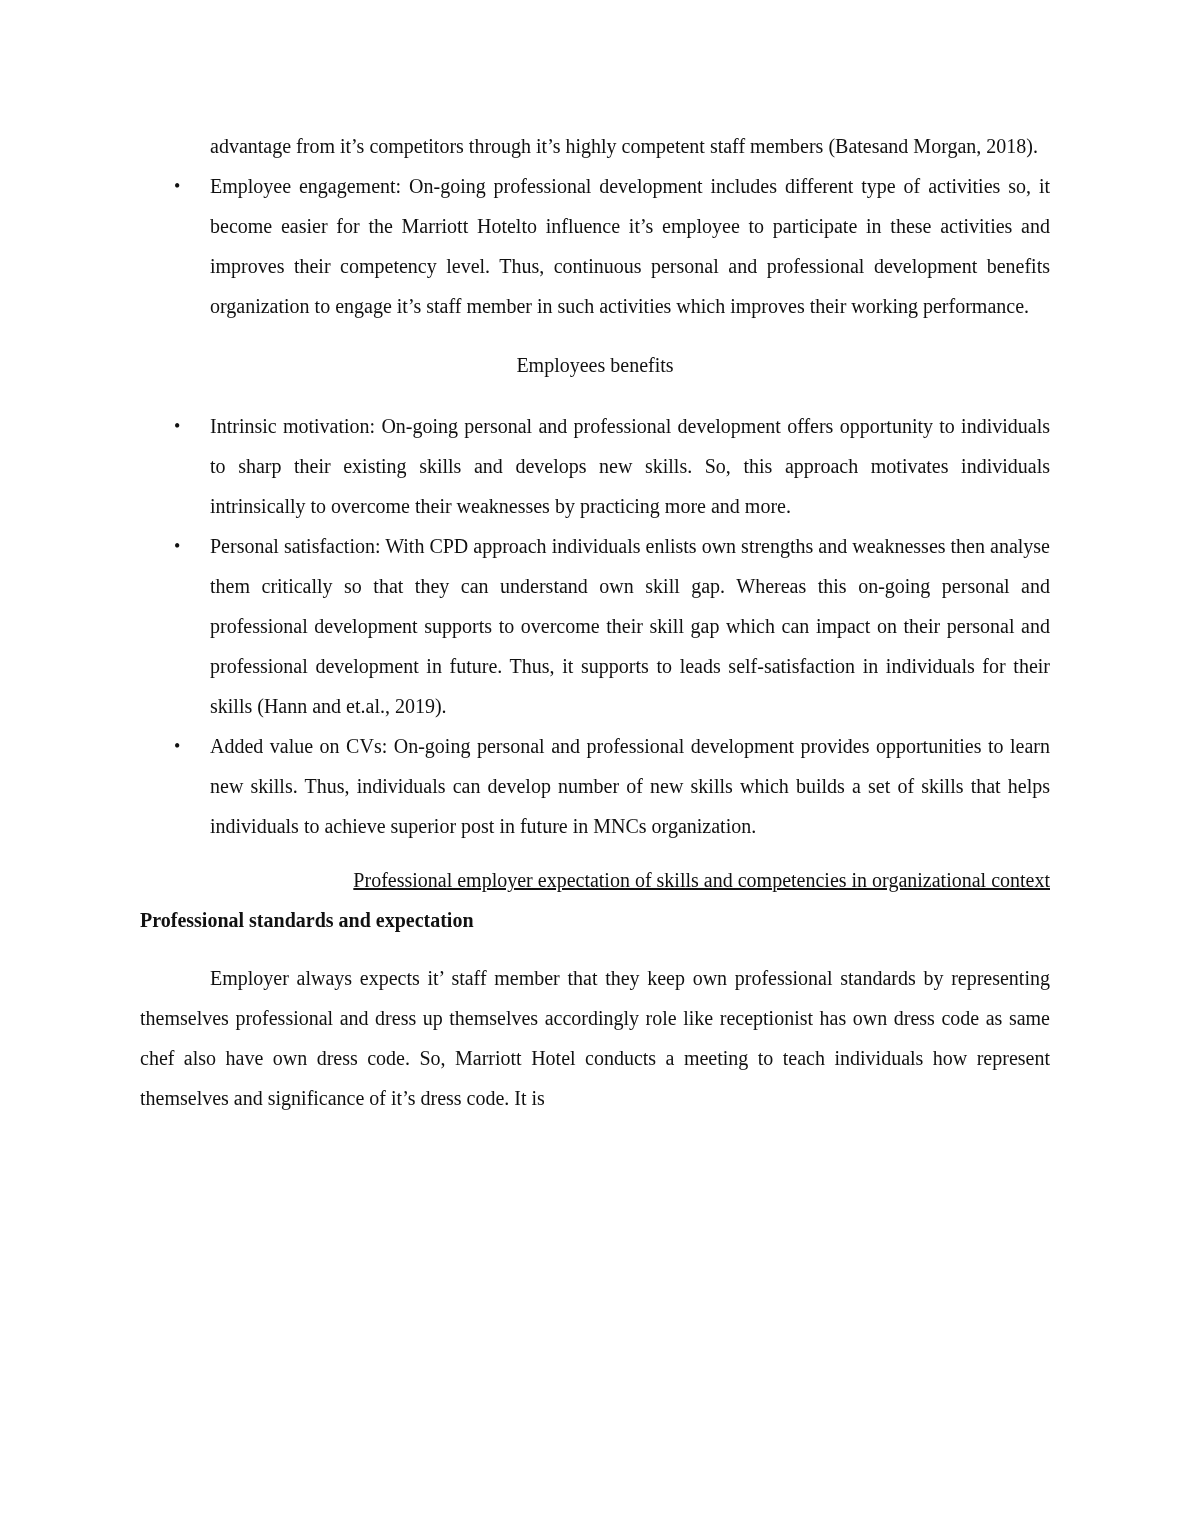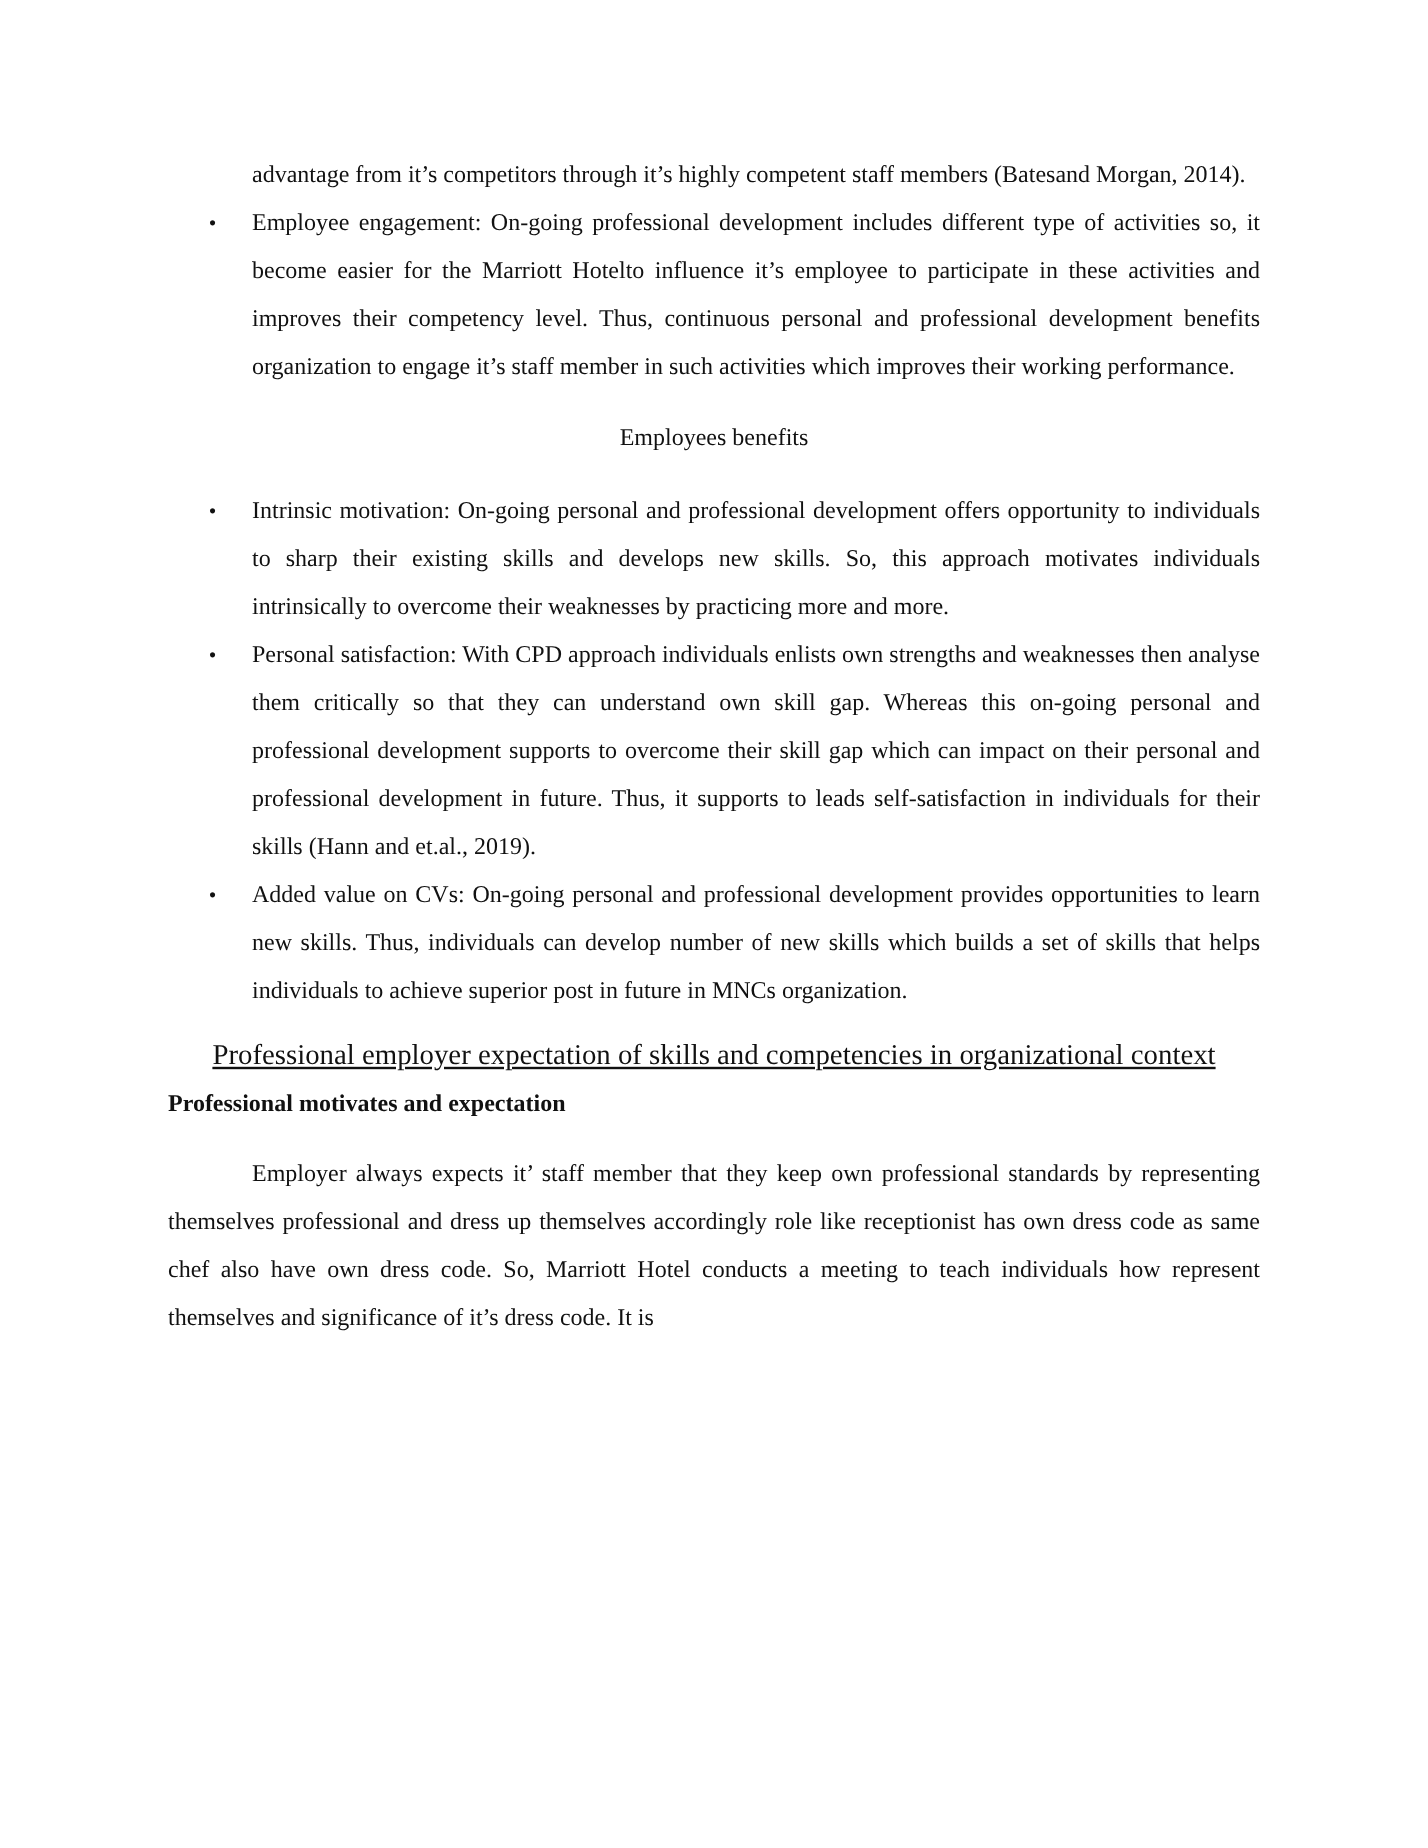--- a/index.html
+++ b/index.html
@@ -50,23 +50,23 @@
   }
   .section-heading {
     margin: 19px 0 21px 0;
     text-align: center;
     font-weight: normal;
     font-size: 20px;
     line-height: 40px;
   }
   .underline-heading {
     margin: 14px 0 0 0;
-    text-align: center;
+    text-align: right;
     font-weight: normal;
-    font-size: 24px;
+    font-size: 20px;
     line-height: 40px;
     text-decoration: underline;
   }
   .bold-heading {
     margin: 0;
     text-align: left;
     font-weight: bold;
     font-size: 20px;
     line-height: 40px;
   }
@@ -74,21 +74,21 @@
     margin-top: 18px;
     text-indent: 70px;
   }
 </style>
 </head>
 <body>
 
 <div class="page">
   <div class="content">
 
-    <p class="hang">advantage from it’s competitors through it’s highly competent staff members (Batesand Morgan, 2014).</p>
+    <p class="hang">advantage from it’s competitors through it’s highly competent staff members (Batesand Morgan, 2018).</p>
 
     <ul class="bullets">
       <li>
         <span class="marker">•</span>
         <span>Employee engagement: On-going professional development includes different type of activities so, it become easier for the Marriott Hotelto influence it’s employee to participate in these activities and improves their competency level. Thus, continuous personal and professional development benefits organization to engage it’s staff member in such activities which improves their working performance.</span>
       </li>
     </ul>
 
     <p class="section-heading">Employees benefits</p>
 
@@ -102,18 +102,18 @@
         <span>Personal satisfaction: With CPD approach individuals enlists own strengths and weaknesses then analyse them critically so that they can understand own skill gap. Whereas this on-going personal and professional development supports to overcome their skill gap which can impact on their personal and professional development in future. Thus, it supports to leads self-satisfaction in individuals for their skills (Hann and et.al., 2019).</span>
       </li>
       <li>
         <span class="marker">•</span>
         <span>Added value on CVs: On-going personal and professional development provides opportunities to learn new skills. Thus, individuals can develop number of new skills which builds a set of skills that helps individuals to achieve superior post in future in MNCs organization.</span>
       </li>
     </ul>
 
     <p class="underline-heading">Professional employer expectation of skills and competencies in organizational context</p>
 
-    <p class="bold-heading">Professional motivates and expectation</p>
+    <p class="bold-heading">Professional standards and expectation</p>
 
     <p class="closing">Employer always expects it’ staff member that they keep own professional standards by representing themselves professional and dress up themselves accordingly role like receptionist has own dress code as same chef also have own dress code. So, Marriott Hotel conducts a meeting to teach individuals how represent themselves and significance of it’s dress code. It is</p>
 
   </div>
 </div>
 
 </body></html>

